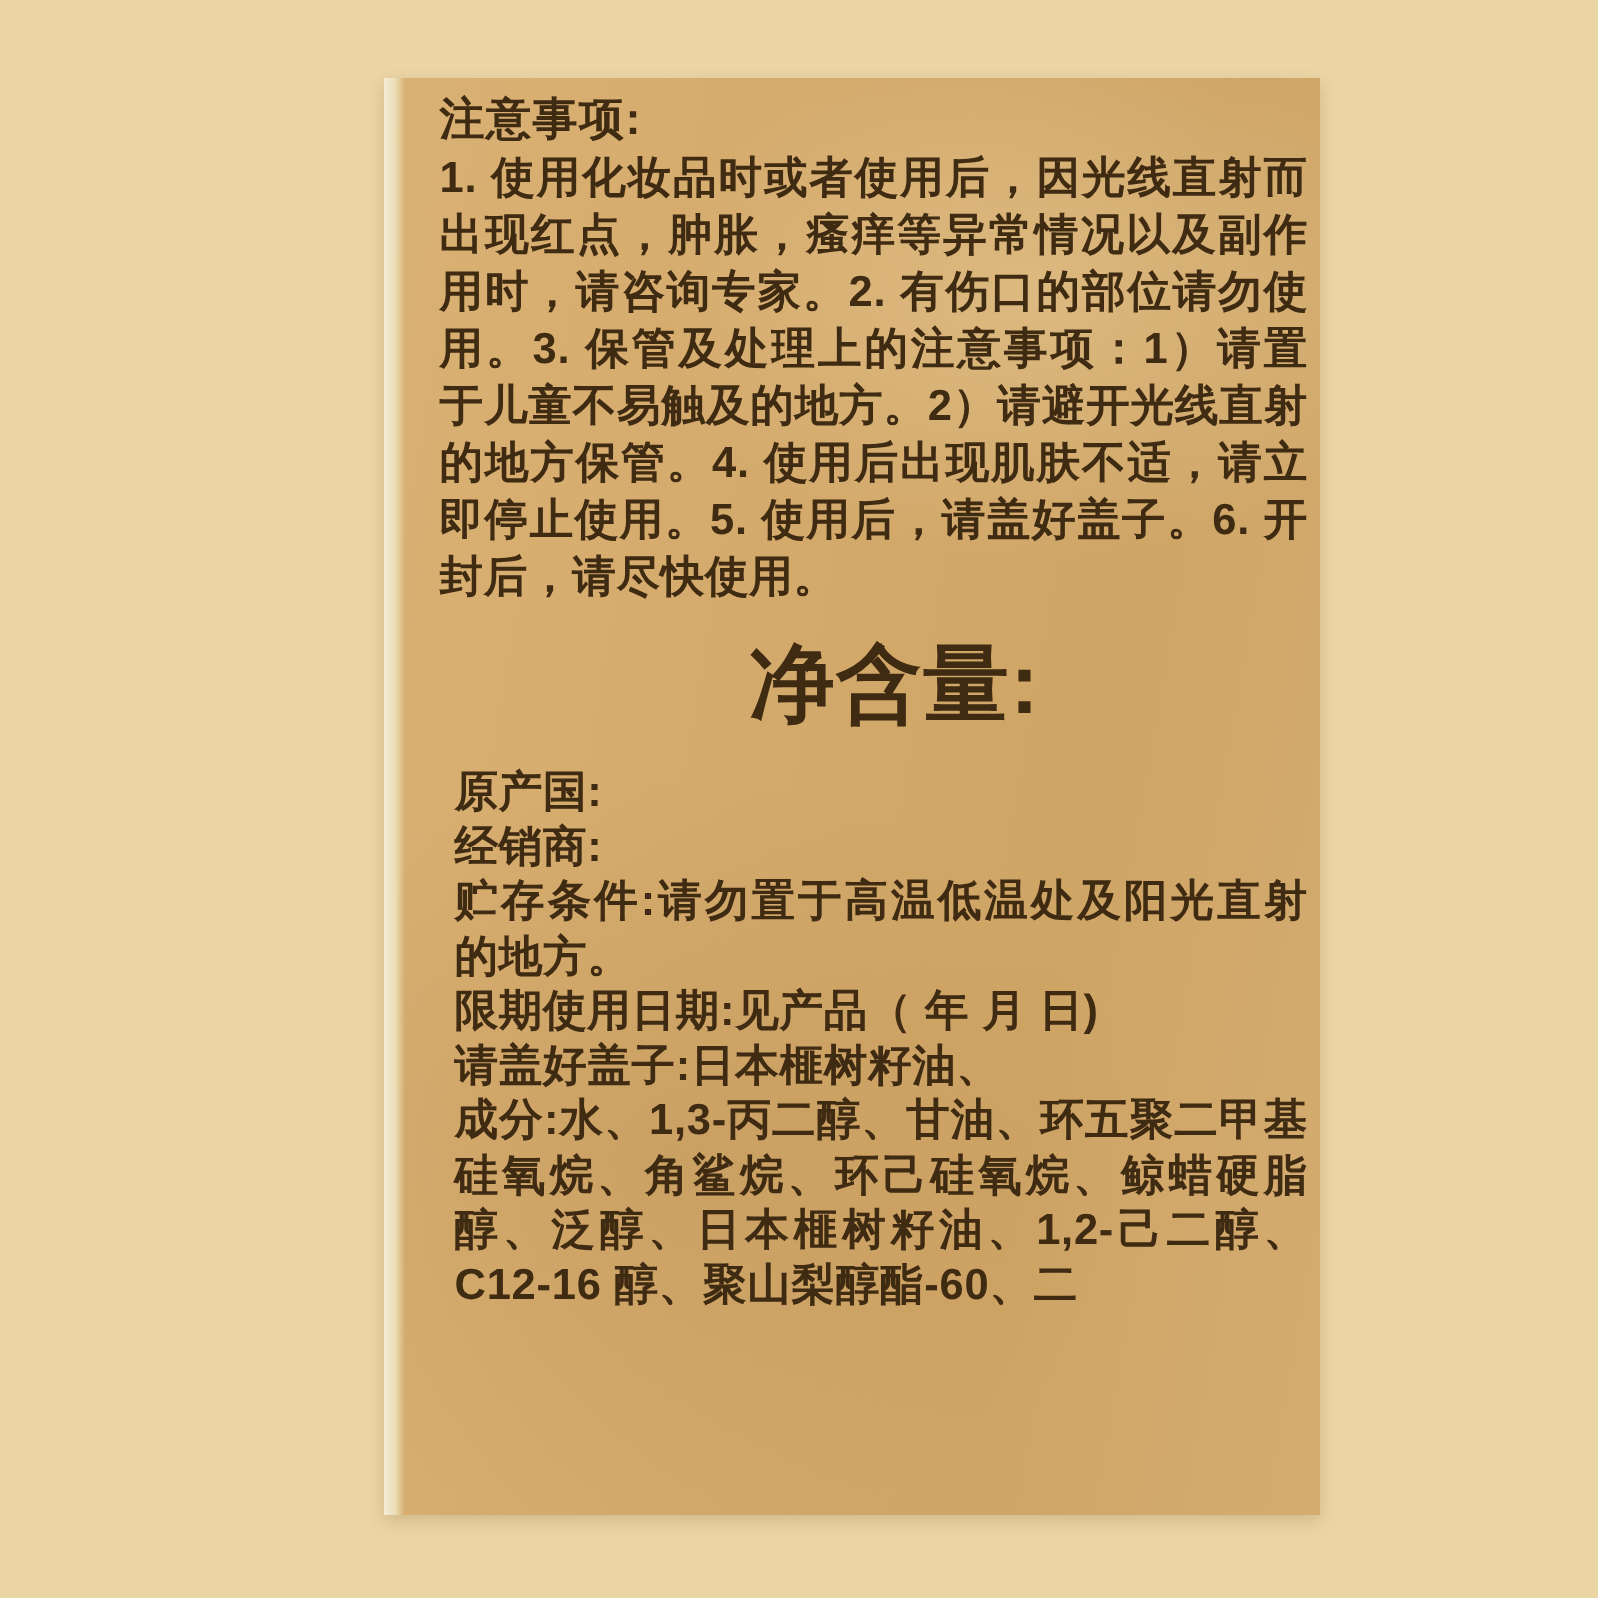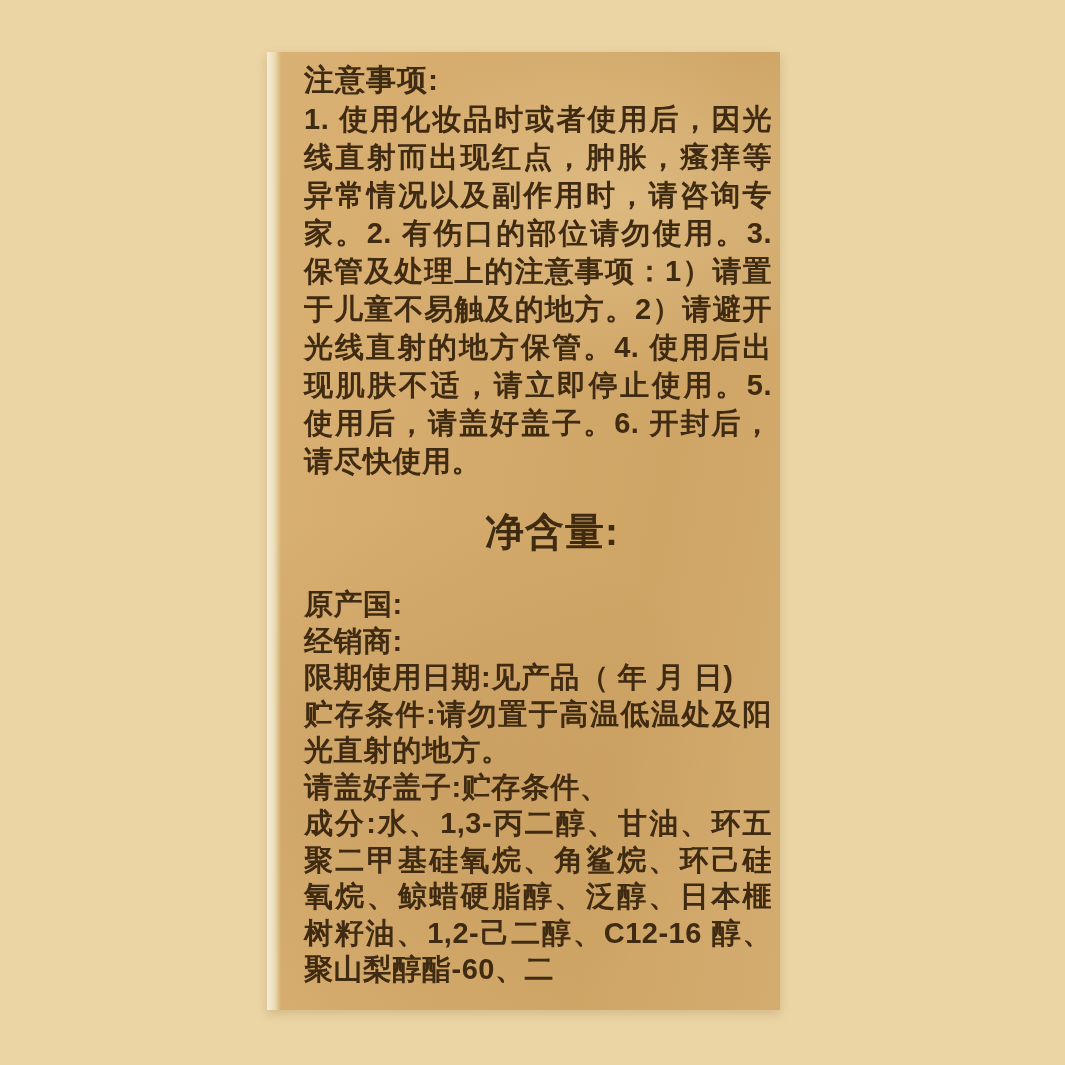--- a/index.html
+++ b/index.html
@@ -12,22 +12,22 @@
   html,body{width:1065px;height:1065px;}
   body{
     background:var(--page-bg,#ecd5a4);
     font-family:"Liberation Sans",sans-serif;
     color:var(--text-color,#3f2a12);
     overflow:hidden;
     position:relative;
   }
   .label-photo{
     position:absolute;
-    left:267px; top:52px;
-    width:513px; height:958px;
+    left:256px; top:52px;
+    width:624px; height:958px;
     background:
       radial-gradient(ellipse 420px 300px at 70% 15%, rgba(255,240,200,0.25), rgba(0,0,0,0) 60%),
       radial-gradient(ellipse 500px 400px at 30% 75%, rgba(120,70,20,0.10), rgba(0,0,0,0) 65%),
       linear-gradient(100deg,#dab174 0%, #d5ab6d 35%, #cfa566 70%, #d4ac70 100%);
     box-shadow:0 4px 10px rgba(90,60,20,0.18);
     overflow:hidden;
   }
   .label-left-edge{
     position:absolute;
     left:0; top:0; bottom:0;
@@ -54,39 +54,39 @@
   }
   .net-content{
     height:92px;
     margin:6px 0 8px 28px;
     display:flex;
     align-items:center;
     justify-content:center;
     white-space:nowrap;
   }
   .net-content .zh{
-    font-size:39px;
+    font-size:57px;
     font-weight:bold;
     letter-spacing:1px;
     text-align:center;
   }
   .net-content .amount{
     font-family:"Liberation Serif",serif;
     font-size:76px;
     font-weight:bold;
     letter-spacing:2px;
     margin-left:2px;
   }
   .fields{
     font-size:29px;
     font-weight:bold;
     line-height:36.5px;
     letter-spacing:0.5px;
   }
-  .field-row{text-align:justify;}
+  .field-row{text-align:justify;margin-left:10px;}
   .field-label{font-weight:bold;}
   .field-value{font-weight:bold;}
 </style>
 </head>
 <body>
 
 <div class="label-photo">
   <div class="label-left-edge"></div>
   <div class="label-content">
 
@@ -99,27 +99,27 @@
     </div>
 
     <div class="fields">
       <div class="field-row">
         <span class="field-label">原产国:</span><span class="field-value"></span>
       </div>
       <div class="field-row">
         <span class="field-label">经销商:</span><span class="field-value"></span>
       </div>
       <div class="field-row">
+        <span class="field-label">贮存条件:</span><span class="field-value">请勿置于高温低温处及阳光直射的地方。</span>
+      </div>
+      <div class="field-row">
         <span class="field-label">限期使用日期:</span><span class="field-value">见产品（ 年 月 日)</span>
       </div>
       <div class="field-row">
-        <span class="field-label">贮存条件:</span><span class="field-value">请勿置于高温低温处及阳光直射的地方。</span>
-      </div>
-      <div class="field-row">
-        <span class="field-label">请盖好盖子:</span><span class="field-value">贮存条件、</span>
+        <span class="field-label">请盖好盖子:</span><span class="field-value">日本榧树籽油、</span>
       </div>
       <div class="field-row">
         <span class="field-label">成分:</span><span class="field-value">水、1,3-丙二醇、甘油、环五聚二甲基硅氧烷、角鲨烷、环己硅氧烷、鲸蜡硬脂醇、泛醇、日本榧树籽油、1,2-己二醇、C12-16 醇、聚山梨醇酯-60、二</span>
       </div>
     </div>
 
   </div>
 </div>
 
 </body></html>

